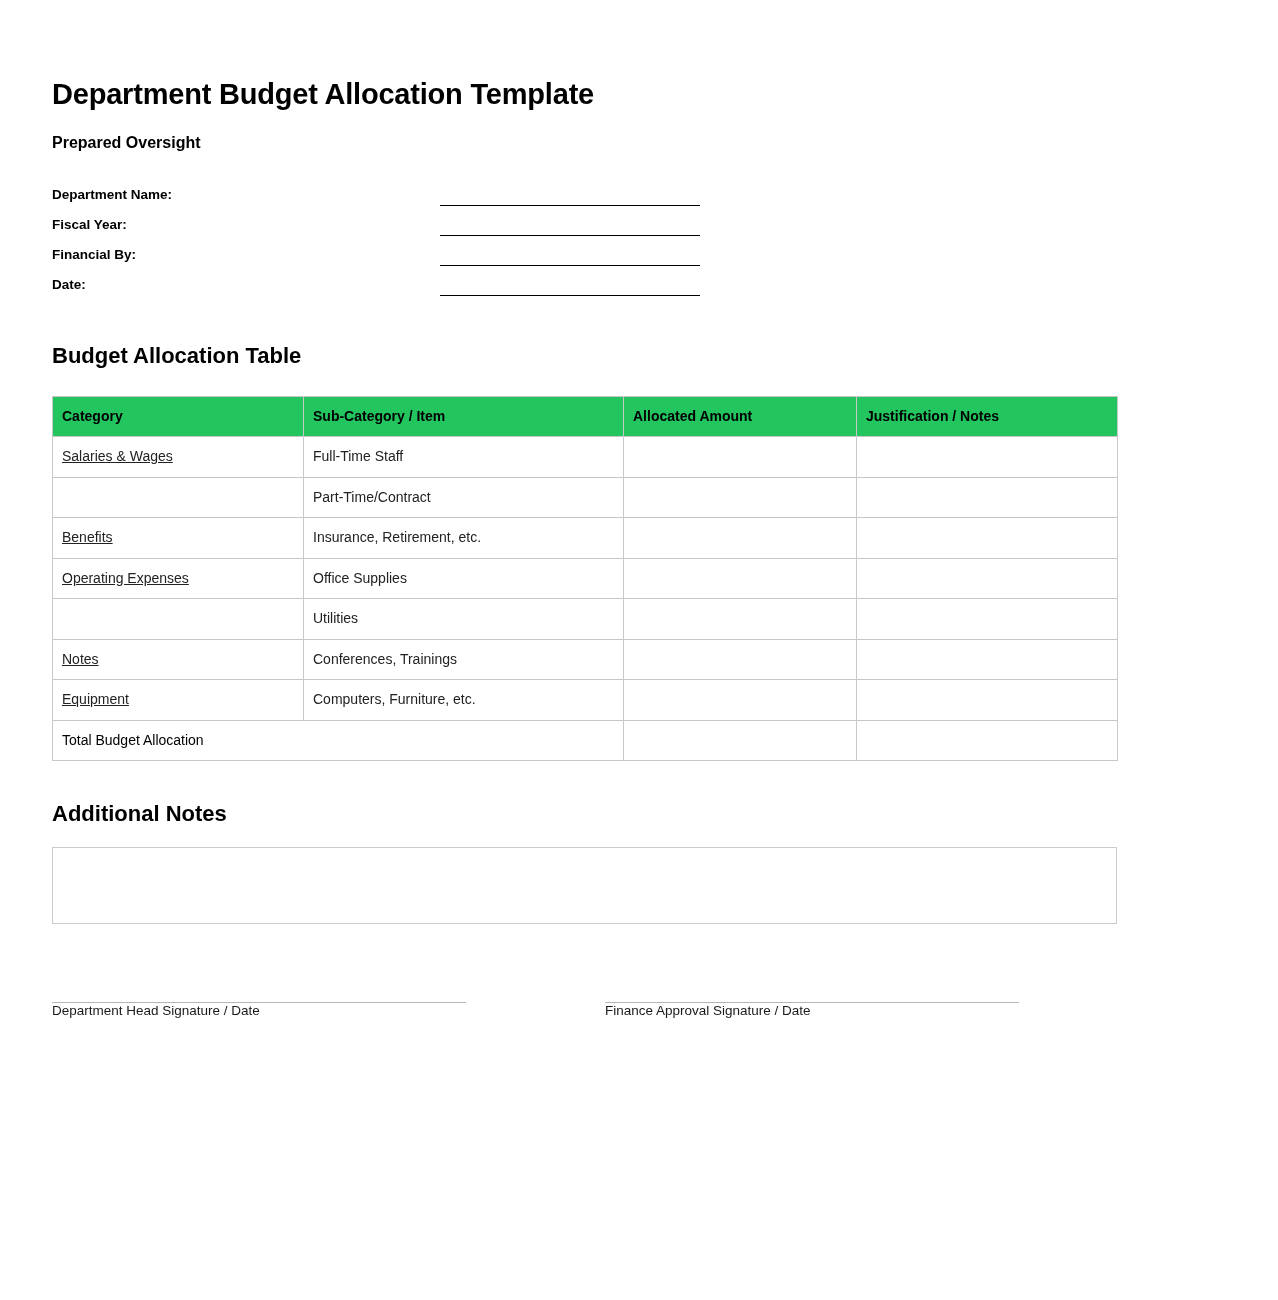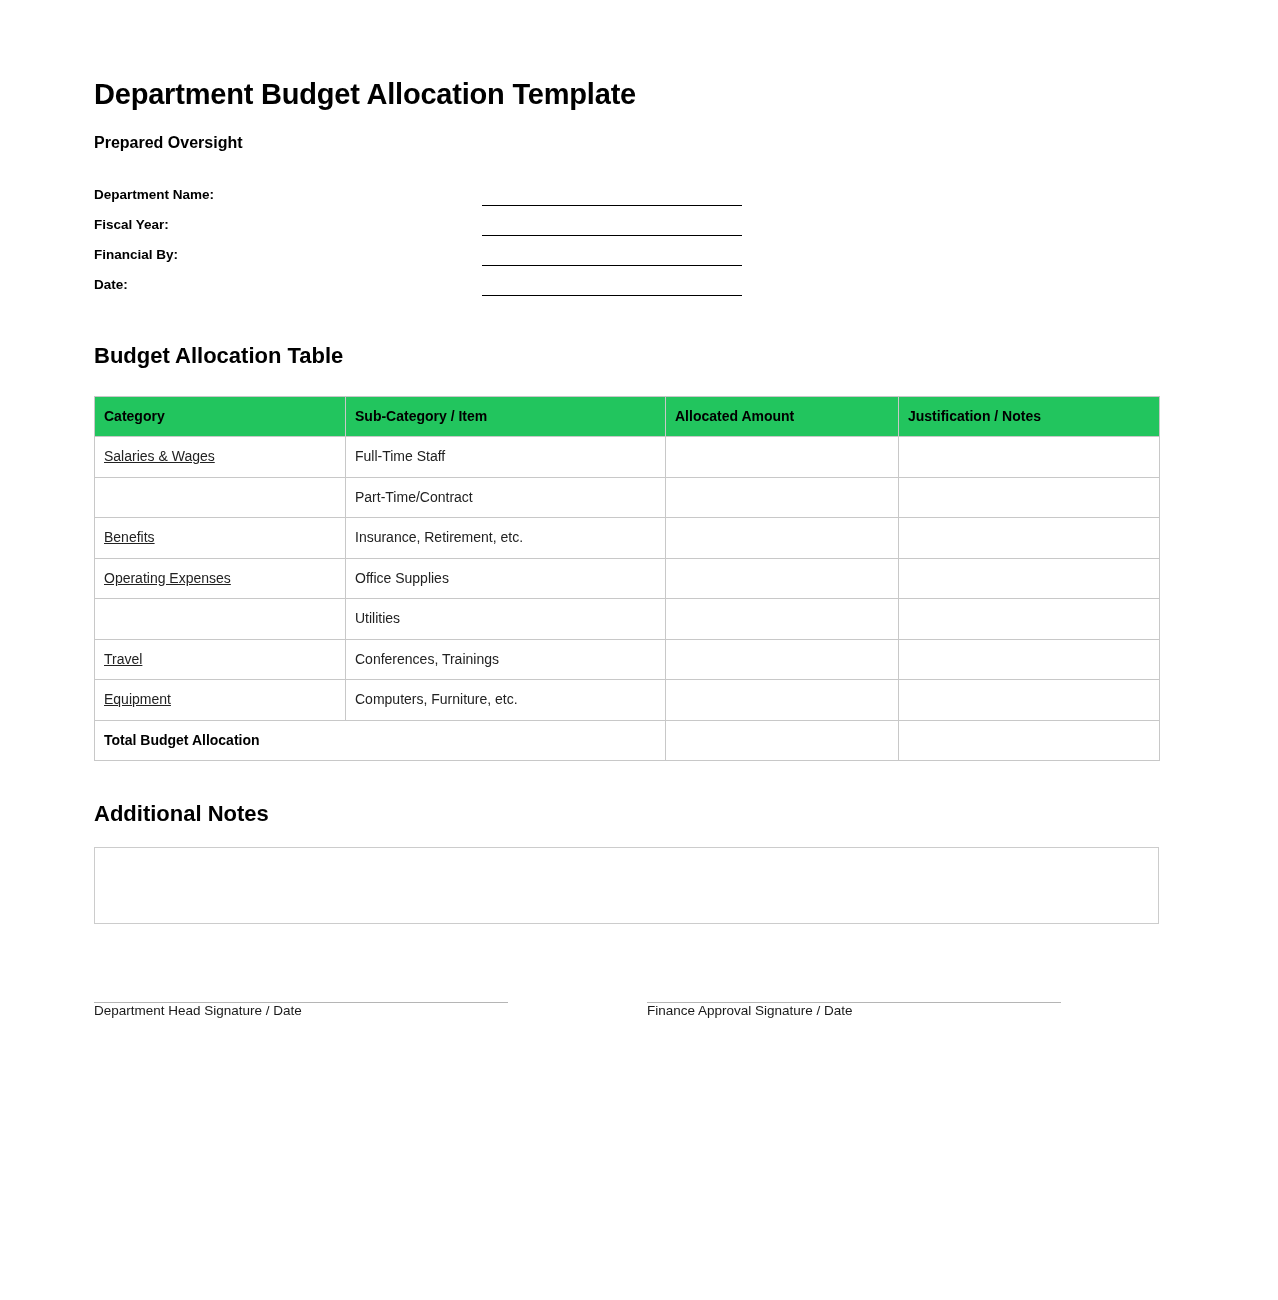--- a/index.html
+++ b/index.html
@@ -12,21 +12,21 @@
     height: 1300px;
     font-family: "Liberation Sans", sans-serif;
     color: #000000;
     -webkit-font-smoothing: antialiased;
   }
   .page {
     position: relative;
     width: 1278px;
     height: 956px;
     box-sizing: border-box;
-    padding: 0 94px;
+    padding: 0 52px;
   }
 
   
   .doc-title {
     margin: 0;
     padding-top: 78px;
     font-size: 29px;
     font-weight: bold;
     letter-spacing: -0.2px;
     line-height: 1.15;
@@ -107,21 +107,21 @@
     font-weight: bold;
     color: #000000;
     background: #22c55e;
     height: 22px;
   }
   table.budget td.cat {
     color: #222222;
     text-decoration: underline;
   }
   table.budget td.total-label {
-    font-weight: bold;
+    font-weight: normal;
     color: #000000;
   }
   table.budget td.blank {
     
   }
 
   
   .notes-heading {
     margin: 0;
     padding-top: 40px;
@@ -229,21 +229,21 @@
           <td class="blank"></td>
           <td class="blank"></td>
         </tr>
         <tr>
           <td class="cat"></td>
           <td>Utilities</td>
           <td class="blank"></td>
           <td class="blank"></td>
         </tr>
         <tr>
-          <td class="cat">Travel</td>
+          <td class="cat">Notes</td>
           <td>Conferences, Trainings</td>
           <td class="blank"></td>
           <td class="blank"></td>
         </tr>
         <tr>
           <td class="cat">Equipment</td>
           <td>Computers, Furniture, etc.</td>
           <td class="blank"></td>
           <td class="blank"></td>
         </tr>

